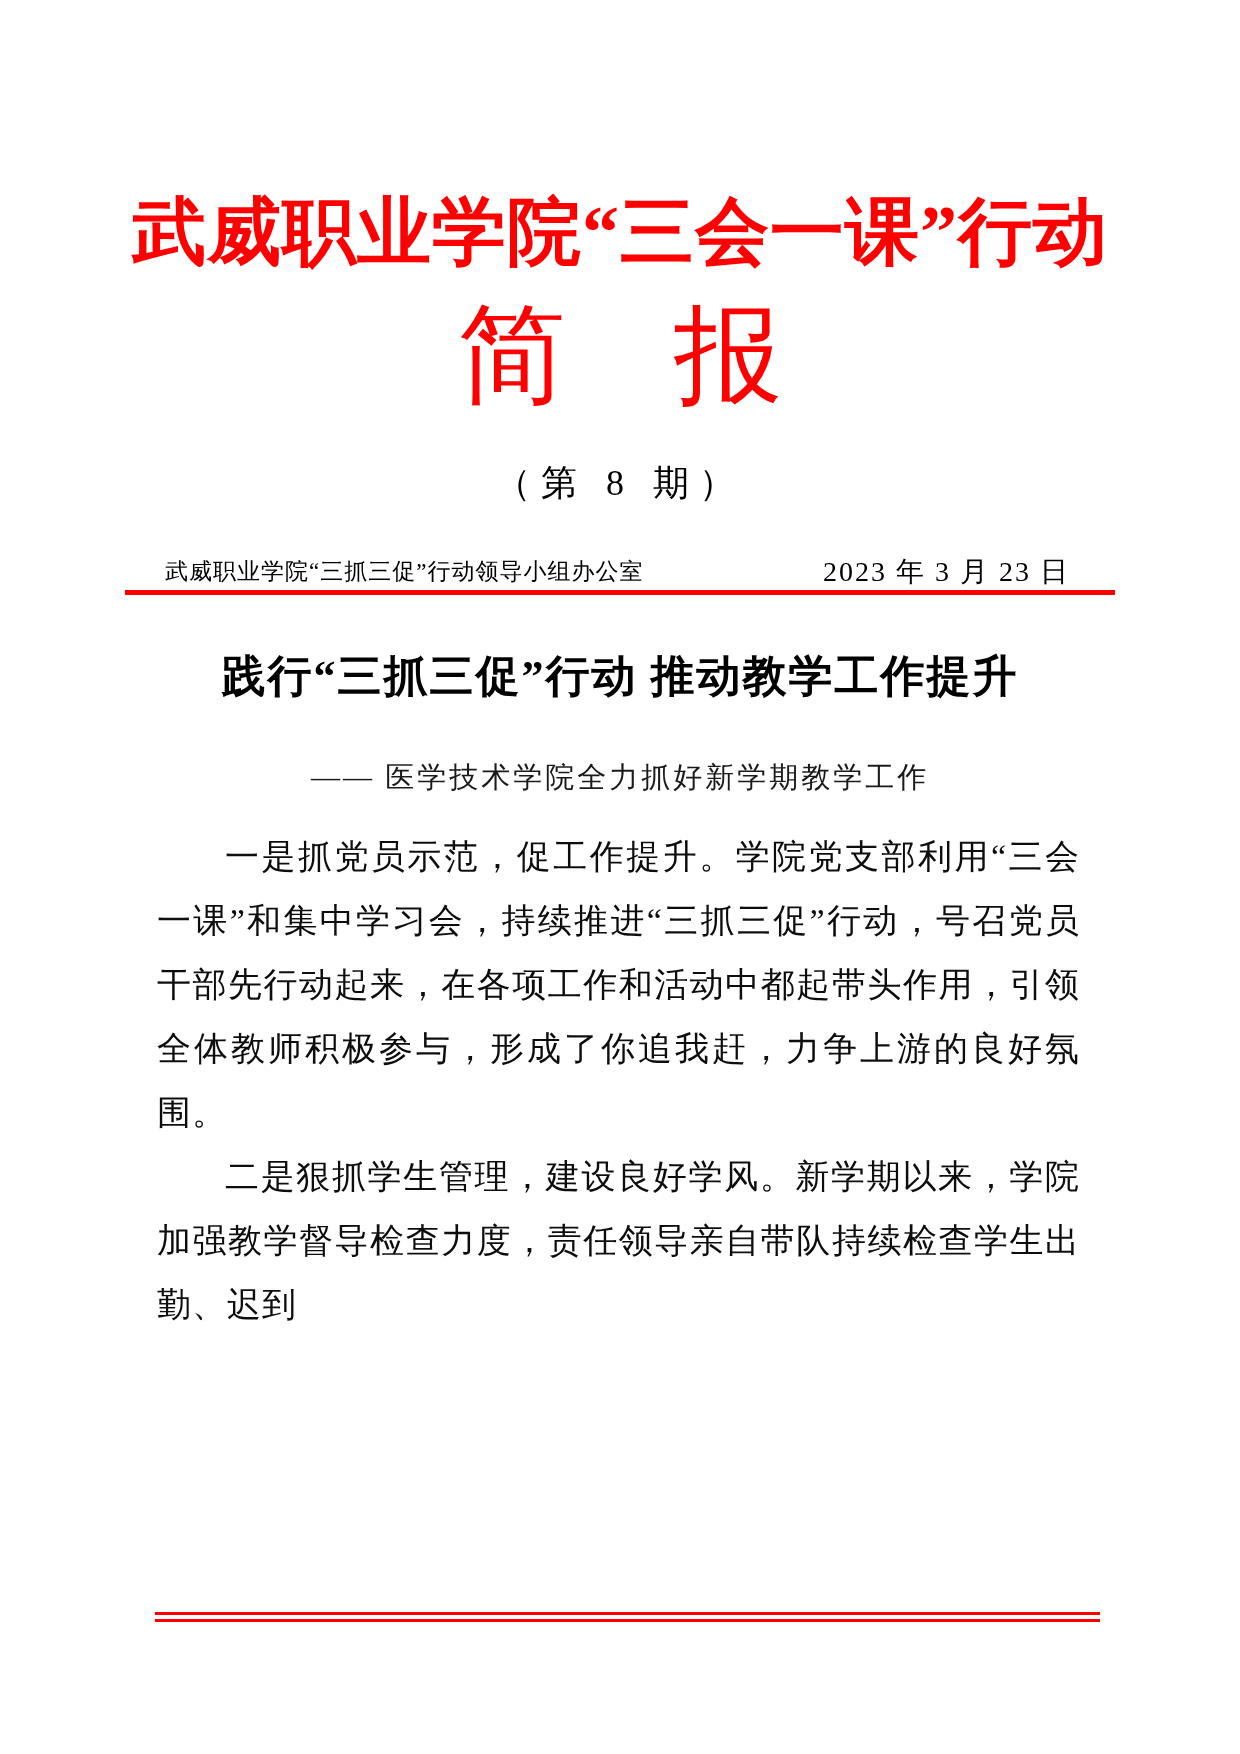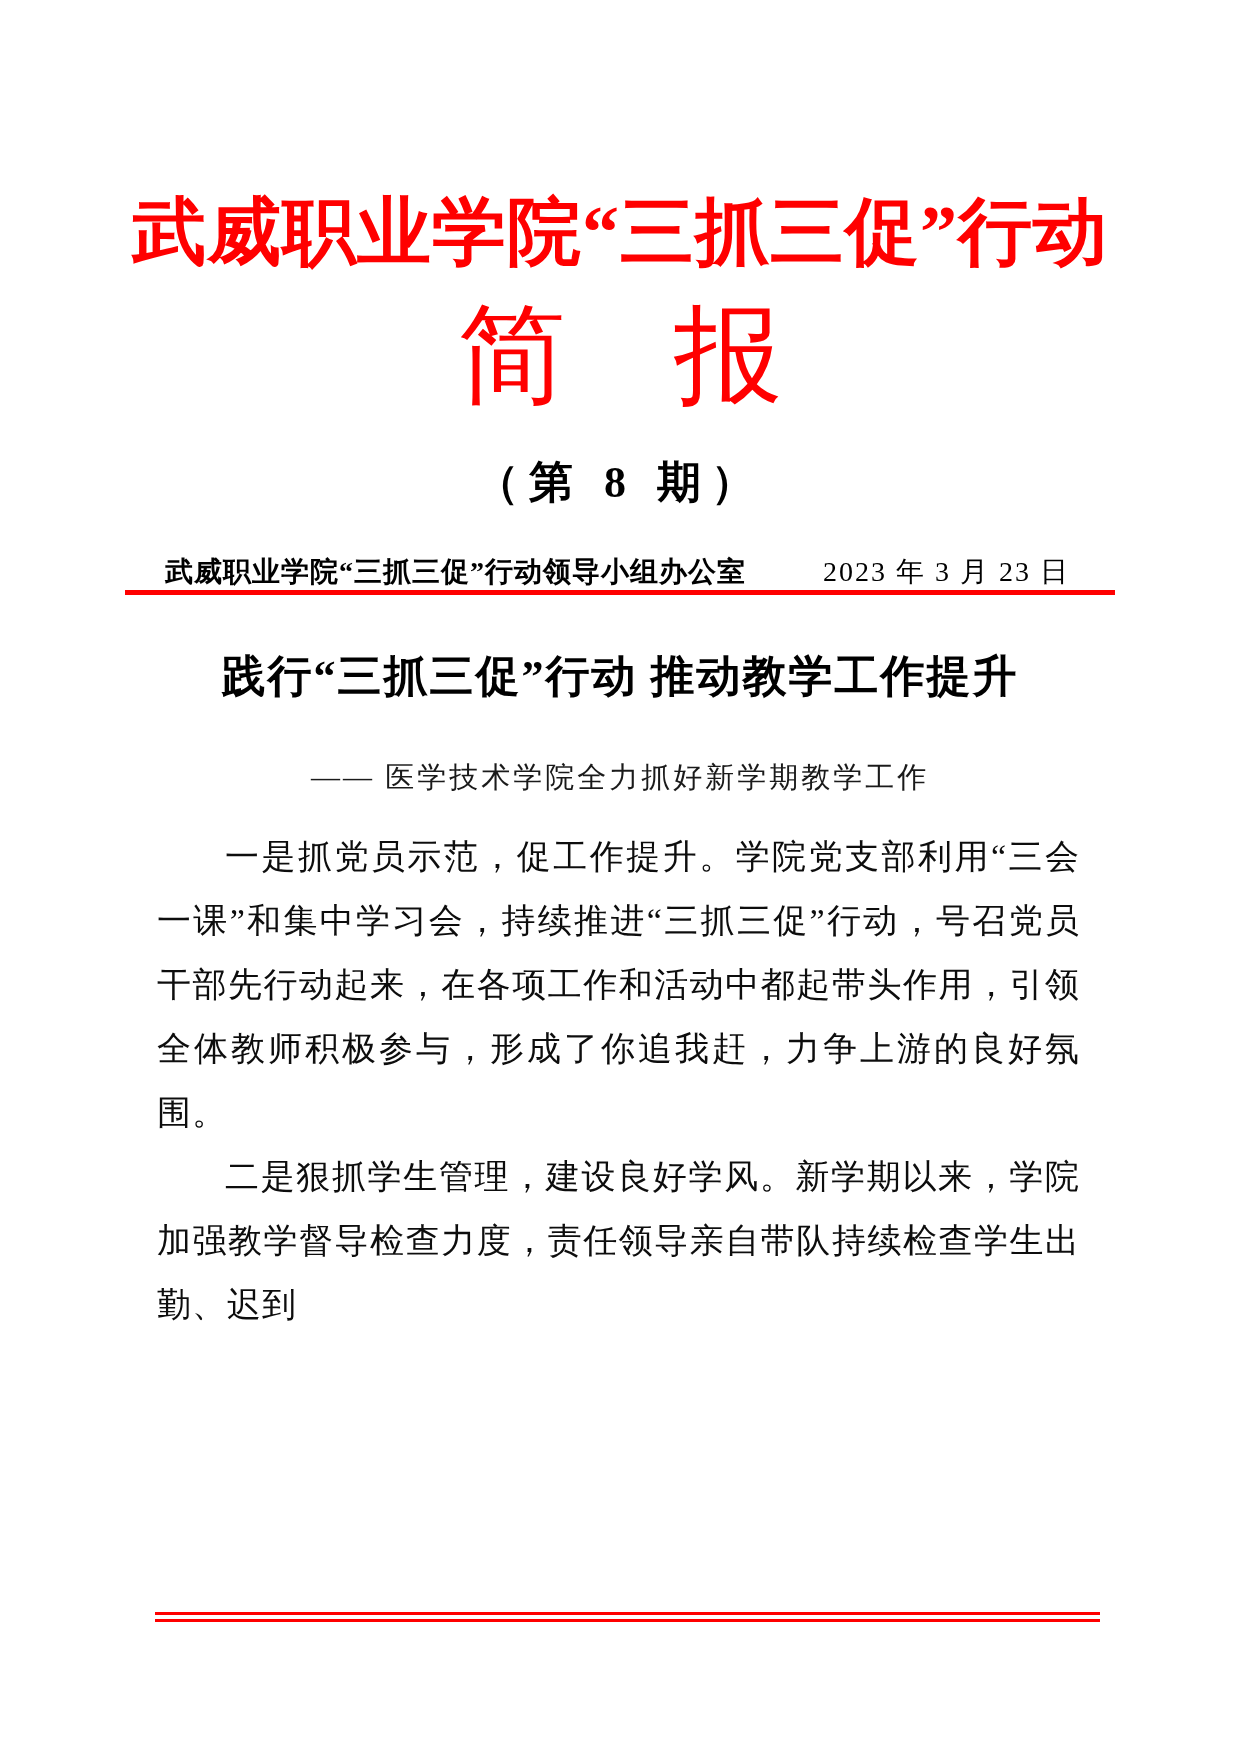--- a/index.html
+++ b/index.html
@@ -27,37 +27,37 @@
   }
   .masthead-subtitle {
     color: #ff0000;
     font-size: 108px;
     font-weight: normal;
     line-height: 125px;
     margin-top: 8px;
   }
   .issue-line {
     margin-top: 42px;
-    font-size: 44px;
-    font-weight: bold;
+    font-size: 36px;
+    font-weight: normal;
     line-height: 46px;
     letter-spacing: 10px;
     color: #000000;
   }
 
   
   .header-row {
     margin: 50px 125px 0 125px;
     display: flex;
     justify-content: space-between;
     align-items: flex-end;
   }
   .office-name {
-    font-size: 28px;
-    font-weight: bold;
+    font-size: 23px;
+    font-weight: normal;
     line-height: 32px;
     padding-left: 40px;
     letter-spacing: 1px;
   }
   .issue-date {
     font-size: 28px;
     line-height: 32px;
     letter-spacing: 2px;
     padding-right: 45px;
   }
@@ -106,21 +106,21 @@
     border-top: 3px solid #ff0000;
     border-bottom: 3px solid #ff0000;
   }
 </style>
 </head>
 <body>
 
 <div class="page">
 
   <div class="masthead">
-    <div class="masthead-title">武威职业学院“三抓三促”行动</div>
+    <div class="masthead-title">武威职业学院“三会一课”行动</div>
     <div class="masthead-subtitle">简　报</div>
     <div class="issue-line">（第 8 期）</div>
   </div>
 
   <div class="header-row">
     <span class="office-name">武威职业学院“三抓三促”行动领导小组办公室</span>
     <span class="issue-date">2023 年 3 月 23 日</span>
   </div>
   <div class="header-rule"></div>
 

